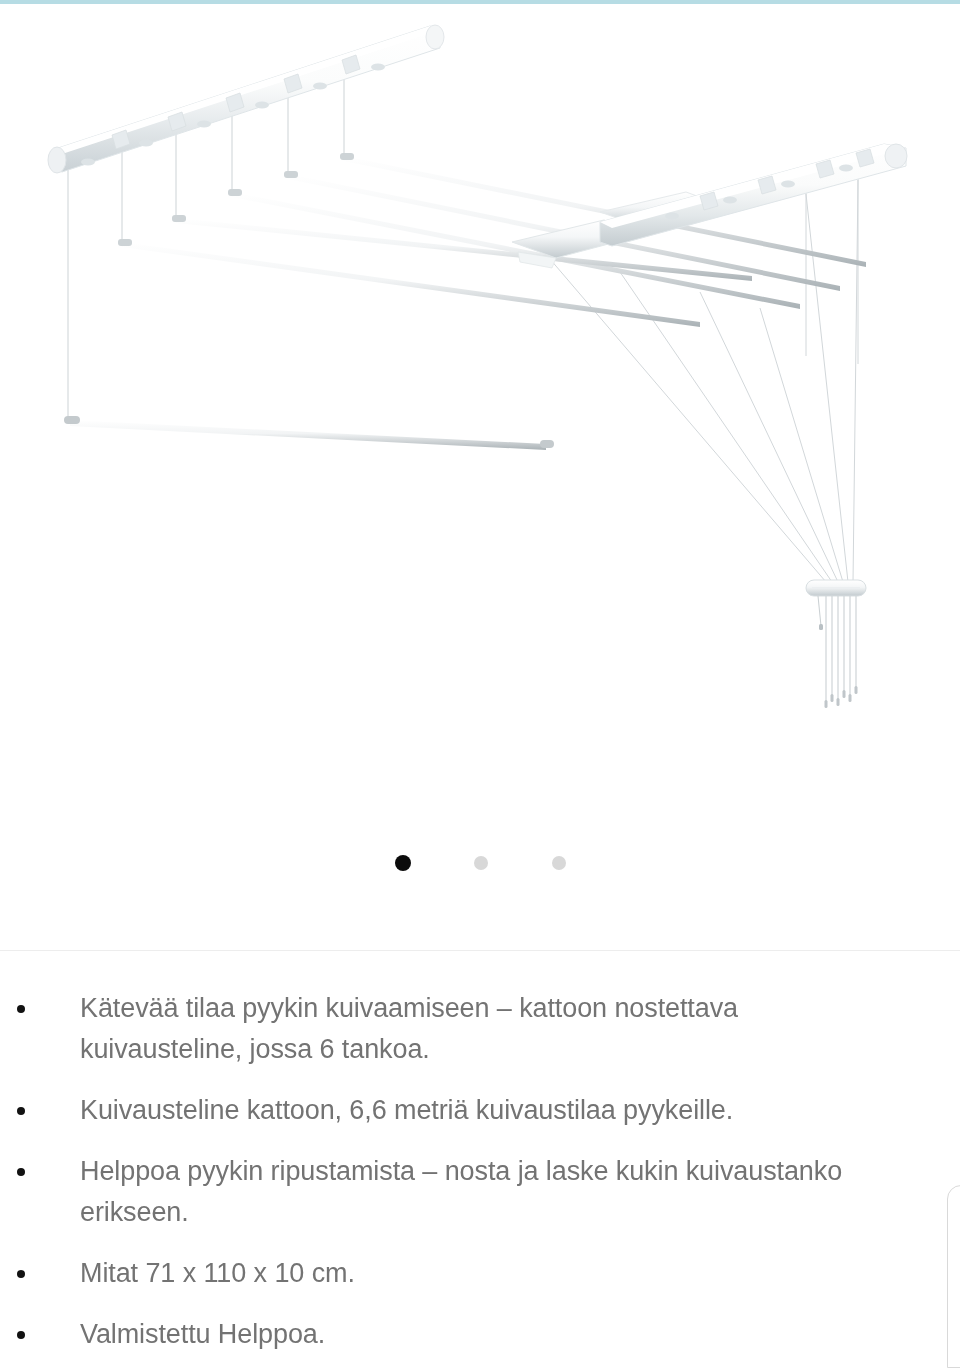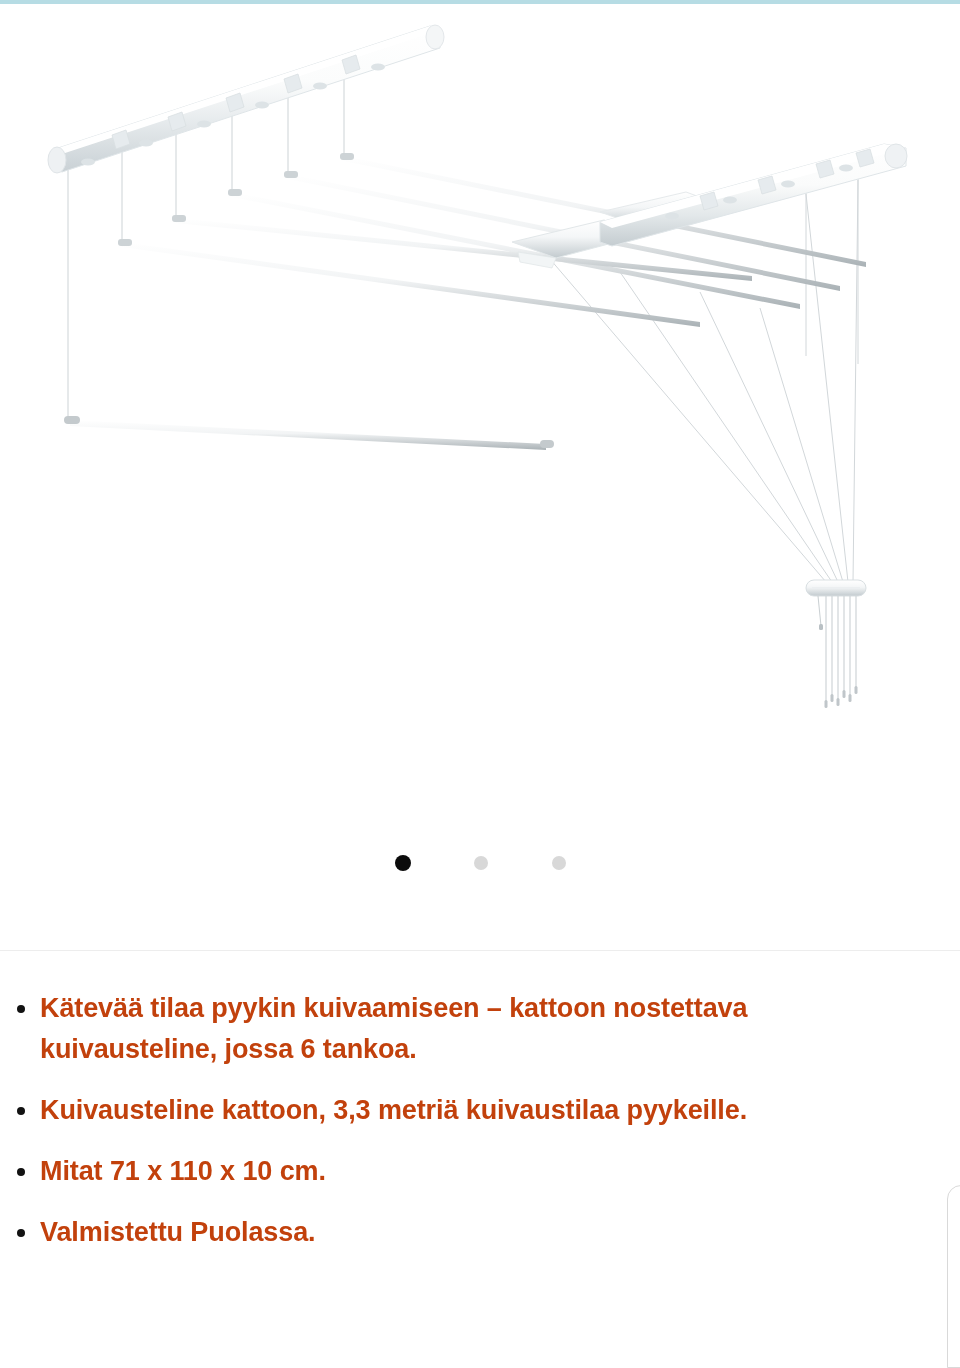--- a/index.html
+++ b/index.html
@@ -97,27 +97,27 @@
     width: 906px;
     padding: 0;
   }
   .bullet-list {
     list-style: none;
     margin: 0;
     padding: 0;
   }
   .bullet-item {
     position: relative;
-    padding-left: 40px;
+    padding-left: 80px;
     margin-bottom: 20px;
     font-size: 27px;
     line-height: 41px;
-    color: #c2410c;
+    color: #737373;
     letter-spacing: -0.1px;
-    font-weight: 700;
+    font-weight: 400;
     max-width: 830px;
   }
   .bullet-item:last-child { margin-bottom: 0; }
   .bullet-dot {
     position: absolute;
     left: 17px;
     top: 17px;
     width: 8px;
     height: 8px;
     background: #121212;
@@ -315,28 +315,32 @@
   <div class="divider"></div>
 
   <div class="description">
     <ul class="bullet-list">
       <li class="bullet-item">
         <span class="bullet-dot"></span>
         <span>Kätevää tilaa pyykin kuivaamiseen – kattoon nostettava kuivausteline, jossa 6 tankoa.</span>
       </li>
       <li class="bullet-item">
         <span class="bullet-dot"></span>
-        <span>Kuivausteline kattoon, 3,3 metriä kuivaustilaa pyykeille.</span>
+        <span>Kuivausteline kattoon, 6,6 metriä kuivaustilaa pyykeille.</span>
+      </li>
+      <li class="bullet-item">
+        <span class="bullet-dot"></span>
+        <span>Helppoa pyykin ripustamista – nosta ja laske kukin kuivaustanko erikseen.</span>
       </li>
       <li class="bullet-item">
         <span class="bullet-dot"></span>
         <span>Mitat 71 x 110 x 10 cm.</span>
       </li>
       <li class="bullet-item">
         <span class="bullet-dot"></span>
-        <span>Valmistettu Puolassa.</span>
+        <span>Valmistettu Helppoa.</span>
       </li>
     </ul>
   </div>
 
   <div class="edge-card"></div>
 
 </div>
 
 </body></html>

